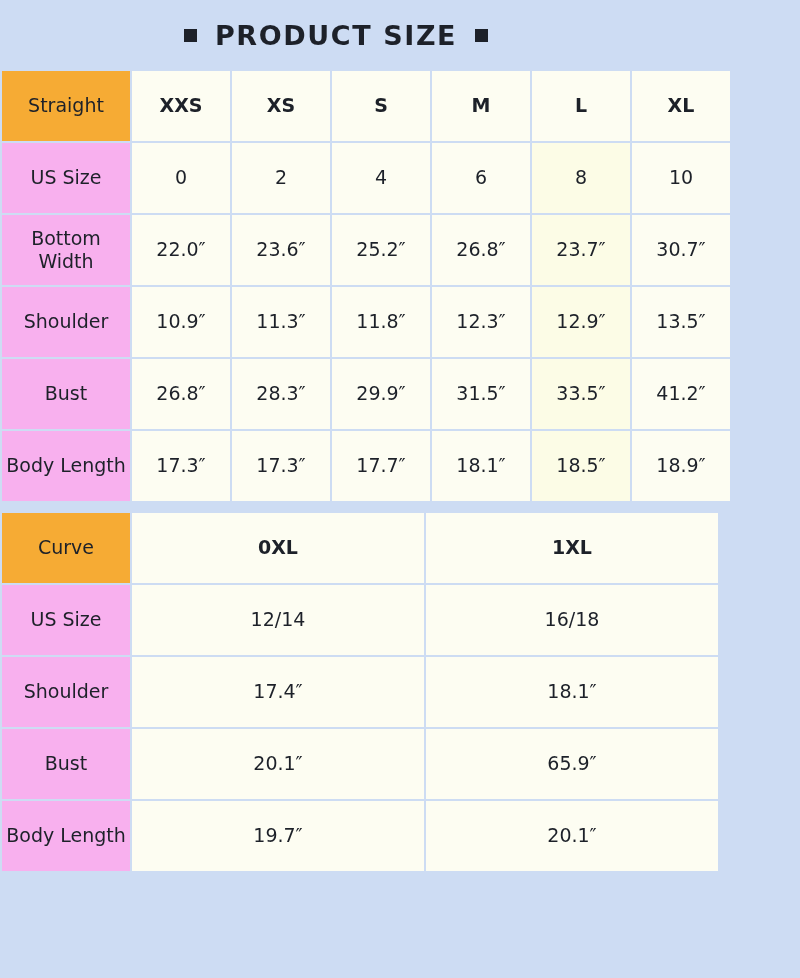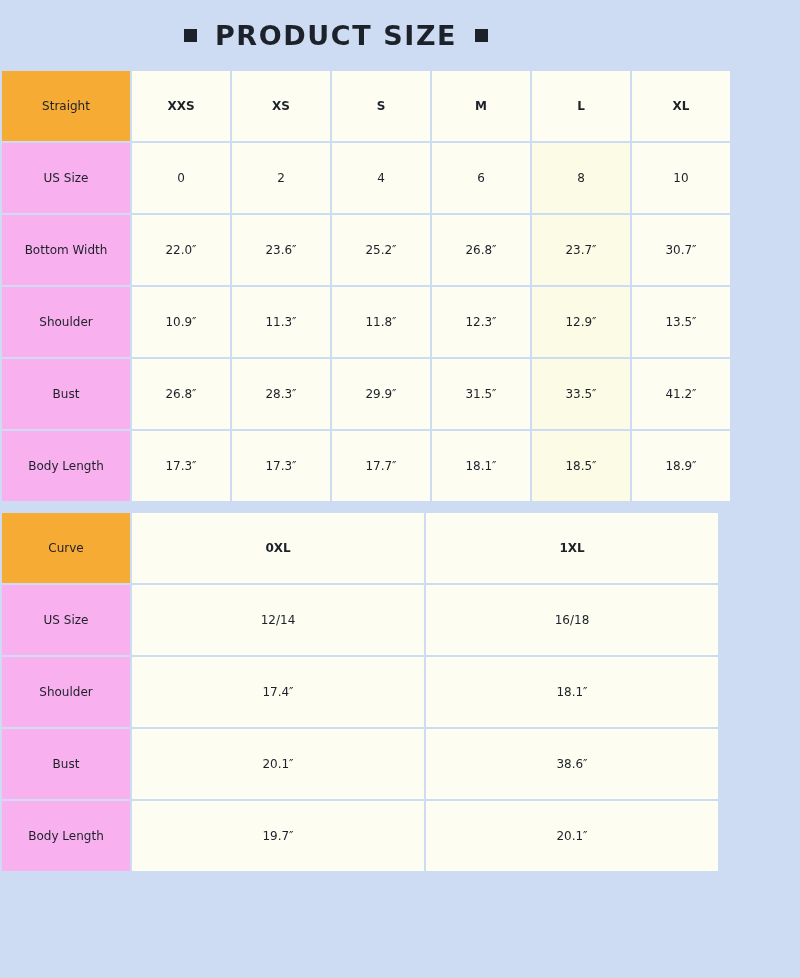--- a/index.html
+++ b/index.html
@@ -42,21 +42,21 @@
   }
   .tbl {
     border-collapse: separate;
     border-spacing: 2px;
     margin: 0 auto;
     table-layout: fixed;
   }
   .tbl td {
     text-align: center;
     vertical-align: middle;
-    font-size: 12px;
+    font-size: 19px;
     color: #1d2129;
     line-height: 1.22;
     padding: 6px 4px;
     background: #fdfdf2;
   }
   
   .t1 { width: 716px; }
   .t1 .label-col { width: 128px; }
   .t1 .data-col { width: 98px; }
   .t1 td { height: 58px; }
@@ -179,21 +179,21 @@
         <td>16/18</td>
       </tr>
       <tr>
         <td class="row-label">Shoulder</td>
         <td>17.4″</td>
         <td>18.1″</td>
       </tr>
       <tr>
         <td class="row-label">Bust</td>
         <td>20.1″</td>
-        <td>38.6″</td>
+        <td>65.9″</td>
       </tr>
       <tr>
         <td class="row-label">Body Length</td>
         <td>19.7″</td>
         <td>20.1″</td>
       </tr>
     </tbody>
   </table>
 
 </div>

